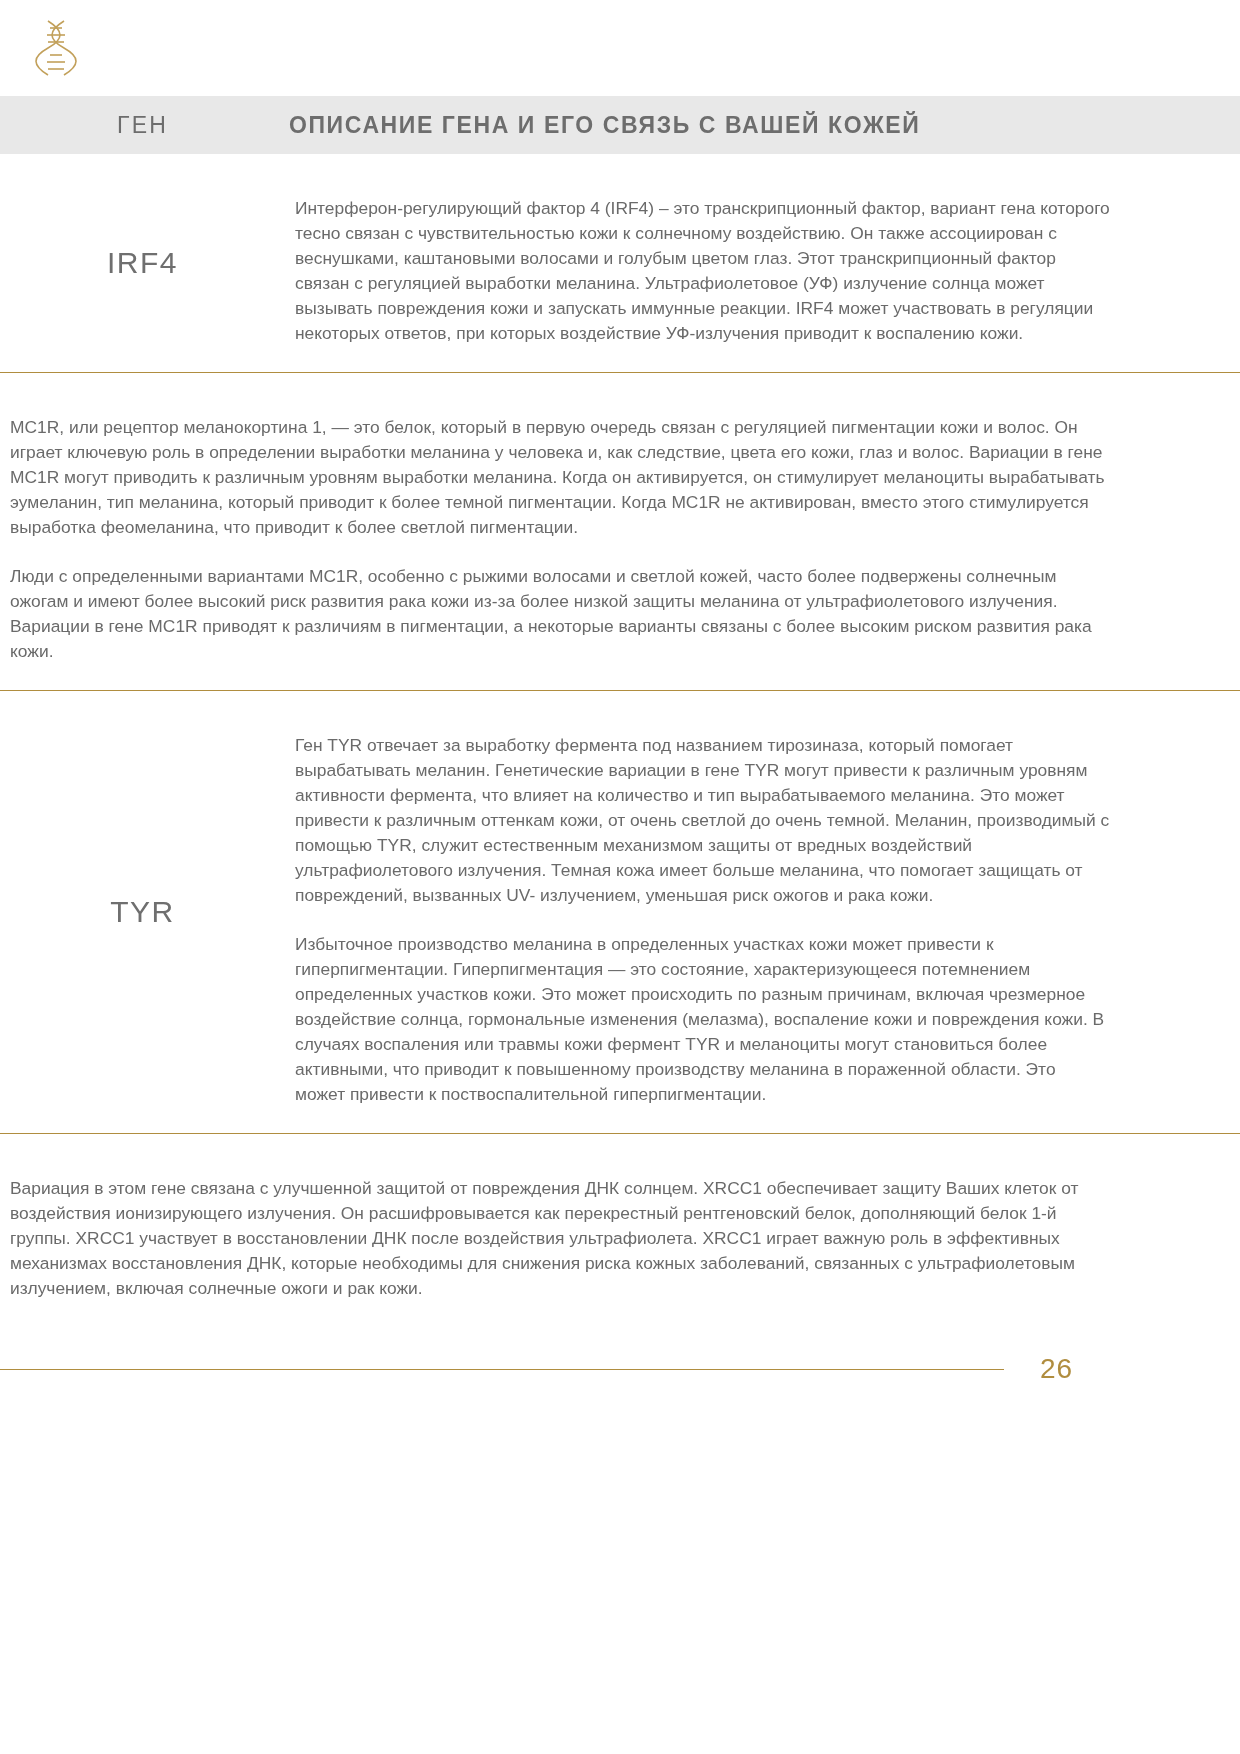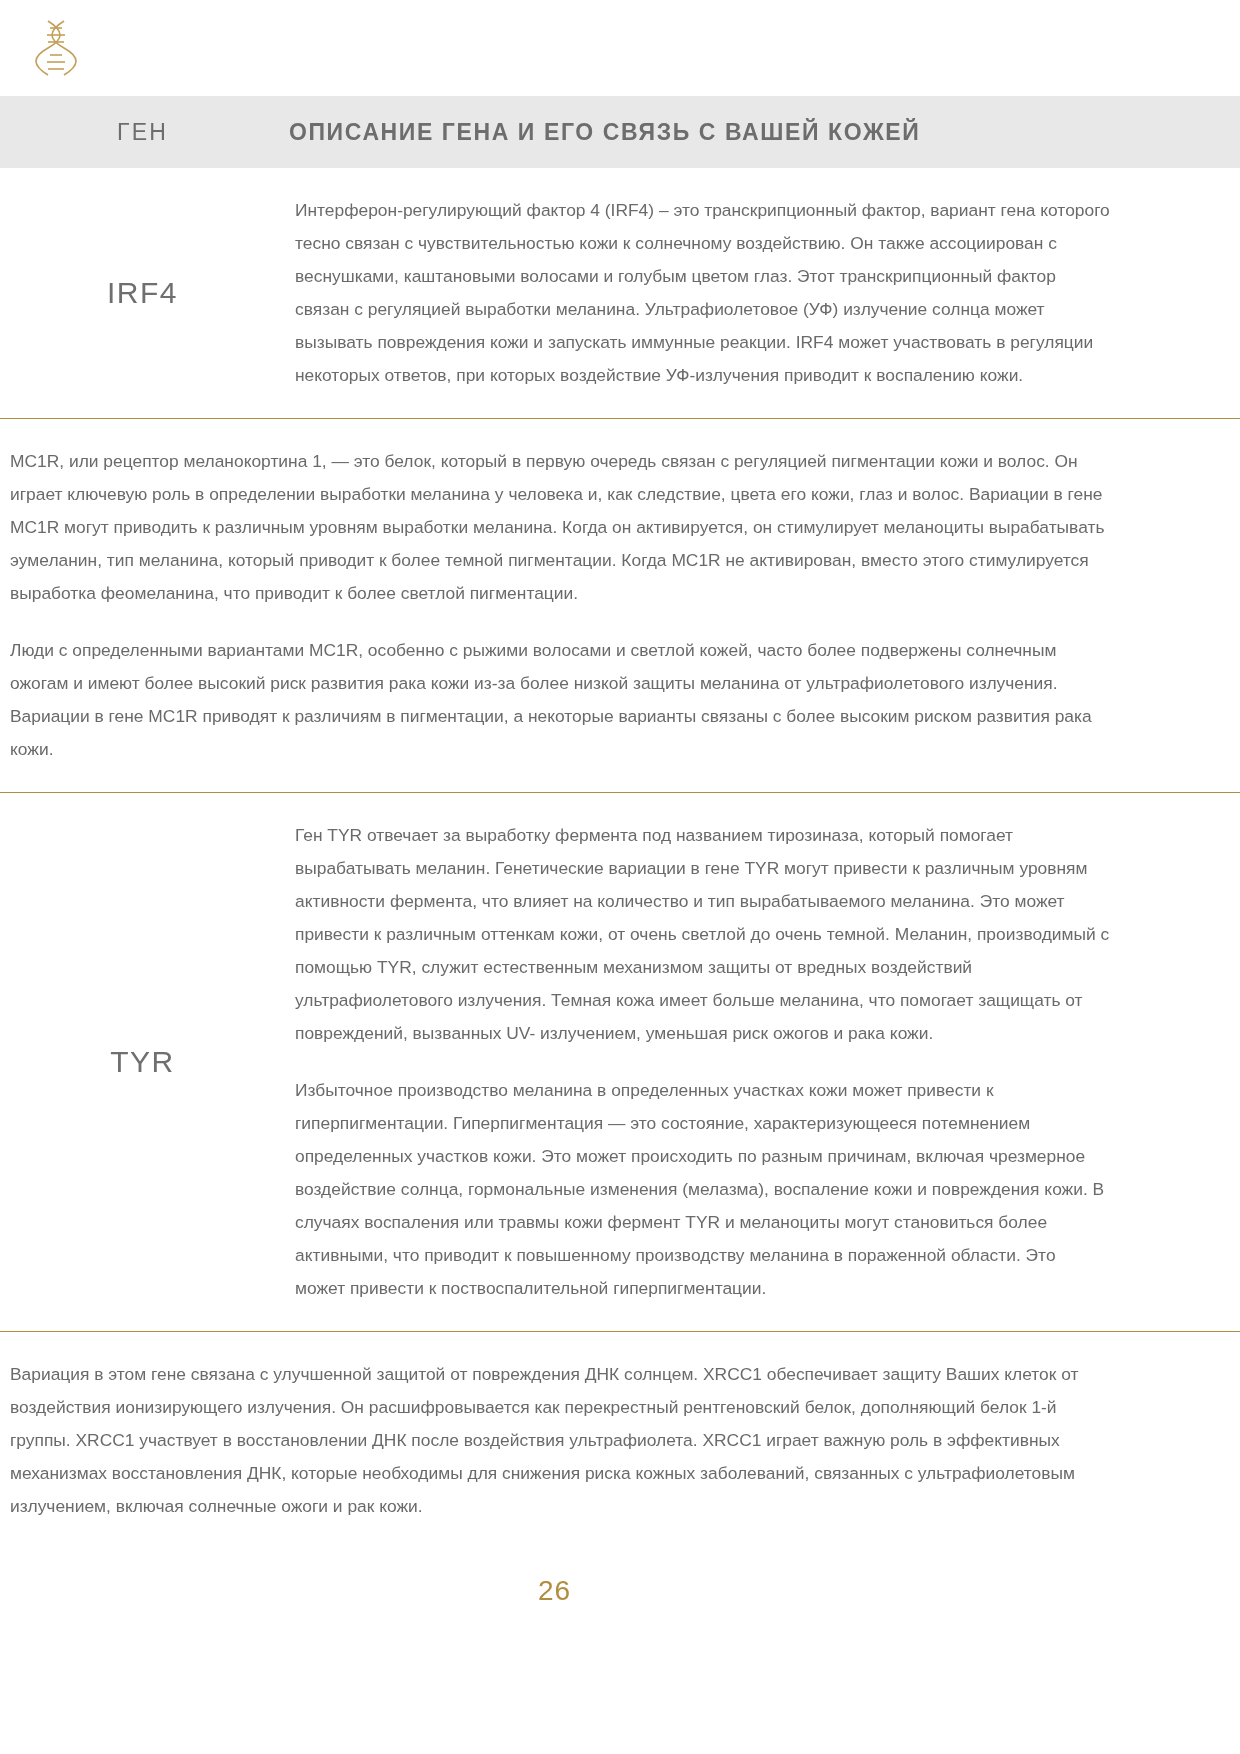--- a/index.html
+++ b/index.html
@@ -32,21 +32,21 @@
   }
   .logo-mark {
     width: 44px;
     height: 62px;
     display: block;
   }
 
   
   .table-head {
     background: #e8e8e8;
-    height: 72px;
+    height: 58px;
     display: flex;
     align-items: center;
   }
   .th-gene {
     width: 285px;
     text-align: center;
     font-size: 23px;
     letter-spacing: 2.2px;
     color: #6d6d6d;
     font-weight: 400;
@@ -81,22 +81,23 @@
     color: #6f6f6f;
     font-weight: 400;
     box-sizing: border-box;
     padding: 22px;
   }
   .desc-cell {
     flex: 1;
     padding: 26px 130px 26px 10px;
     box-sizing: border-box;
     font-size: 17.4px;
-    line-height: 33px;
+    line-height: 25px;
     color: #6a6a6a;
+    margin-top: 16px;
   }
   .desc-cell p {
     margin: 0;
   }
   .desc-cell p + p {
     margin-top: 24px;
   }
 
   
   .gene-row::after {
@@ -108,21 +109,20 @@
     width: 1px;
     background: transparent;
   }
 
   
   .footer {
     display: flex;
     align-items: center;
     margin-top: 26px;
     padding: 0 120px 0 0;
-    flex-direction: column;
   }
   .footer-rule {
     height: 1px;
     background: #b08d3f;
     flex: 1;
     margin-left: 0;
   }
   .page-number {
     font-size: 28px;
     color: #b08d3f;

